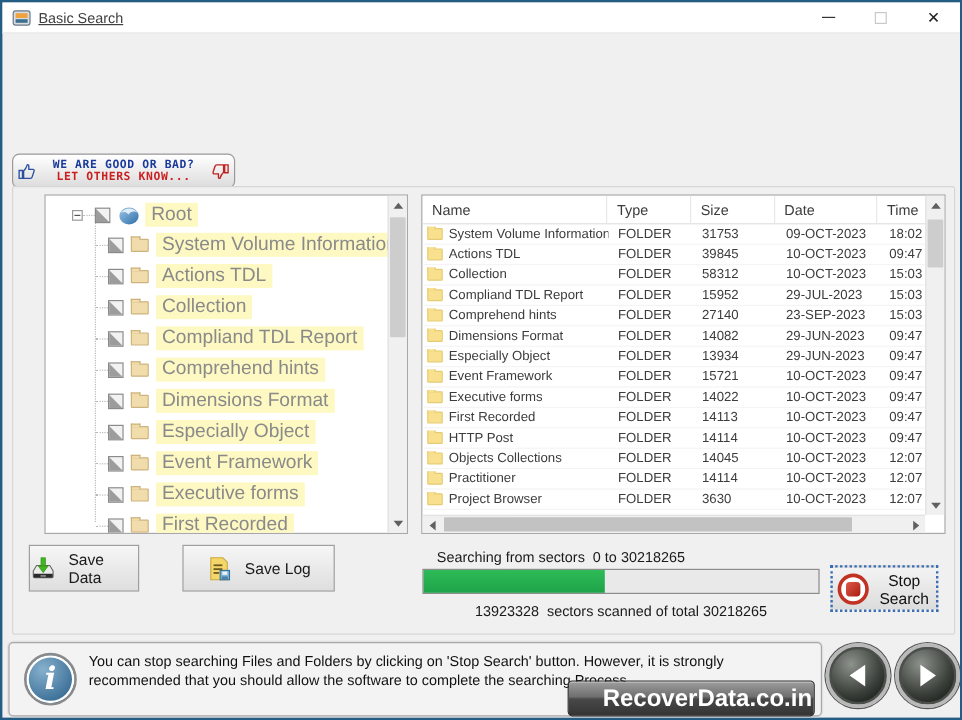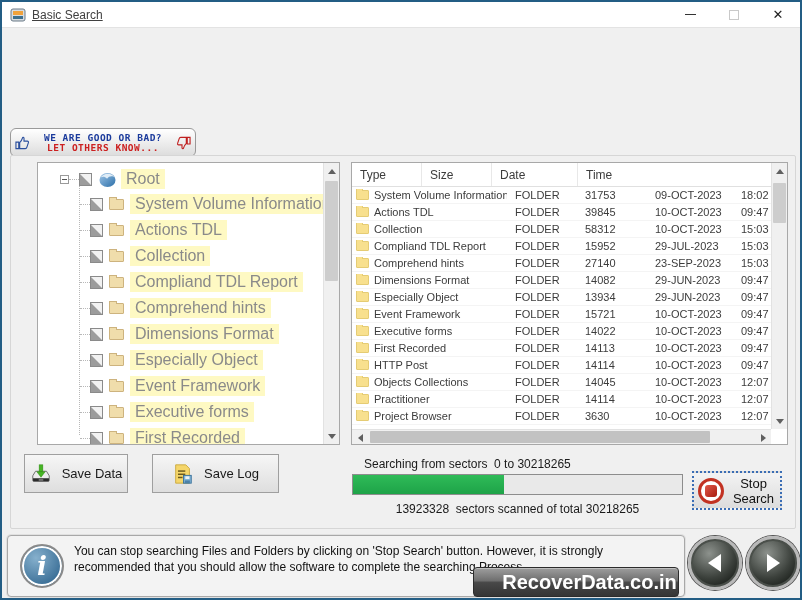--- a/index.html
+++ b/index.html
@@ -102,21 +102,21 @@
   .tbl-hscroll { position:absolute; left:0; right:16px; bottom:0; height:15px; background:#f0f0f0;
     border-top:1px solid #e2e2e2; }
   .sb-thumb-h { position:absolute; top:1px; height:12px; background:#c2c2c2; border-radius:1px; }
   .sb-arrow-h { position:absolute; top:0; width:16px; height:15px; display:flex; align-items:center;
     justify-content:center; }
 
   
   .btn { position:absolute; background:linear-gradient(180deg,#f6f6f6,#dedede);
     border:1px solid #9f9f9f; display:flex; align-items:center; justify-content:center;
     gap:10px; cursor:pointer; font-size:13px; color:#1a1a1a; }
-  .btn-save-data { left:22px; top:452px; width:104px; height:39px;align-items:center; }
+  .btn-save-data { left:22px; top:452px; width:92px; height:39px;align-items:center; }
   .btn-save-log  { left:150px; top:452px; width:127px; height:39px; }
   .btn-stop { left:690px; top:469px; width:90px; height:39px; border:2px dotted #3a6db4;
     background:linear-gradient(180deg,#f3f3f3,#dcdcdc); gap:7px; }
   .stop-label { width:46px; text-align:center; font-size:13px; line-height:15px; color:#111; }
   .icon-22 { width:22px; height:22px; flex:0 0 auto; }
   .stop-icon { width:26px; height:26px; border-radius:50%; border:3px solid #c23222; background:#fff;
     position:relative; flex:0 0 auto; }
   .stop-icon::after { content:""; position:absolute; left:4px; top:4px; width:12px; height:12px;
     border-radius:3px; background:linear-gradient(135deg,#e0584a,#a91d10); }
 
@@ -287,20 +287,21 @@
         </div>
       <div class="sb-thumb-v" style="top:18px; height:100px;"></div>
       <div class="sb-arrow" style="bottom:0">
           <span class="tri-down"></span>
         </div>
     </div>
   </div>
 
   <div class="table-panel">
     <div class="tbl-header">
+      <div class="th c-name">Name</div>
       <div class="th c-type">Type</div>
       <div class="th c-size">Size</div>
       <div class="th c-date">Date</div>
       <div class="th c-time">Time</div>
     </div>
     <div>
 
         <div class="tbl-row">
           <div class="td cell-name c-name">
             <span class="folder-sm"></span>

